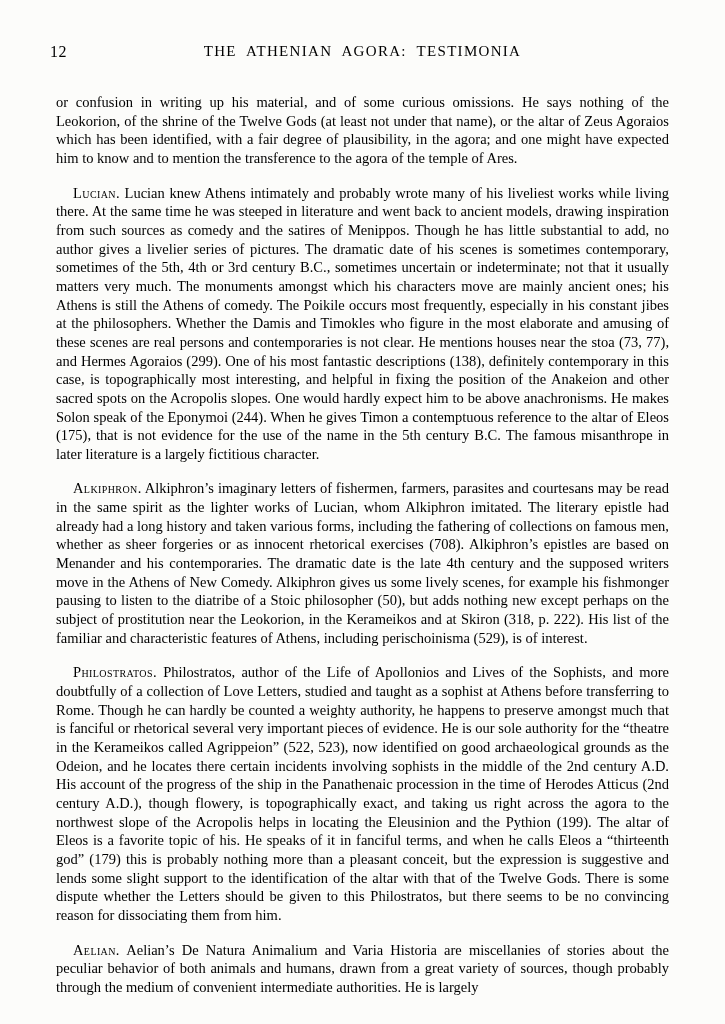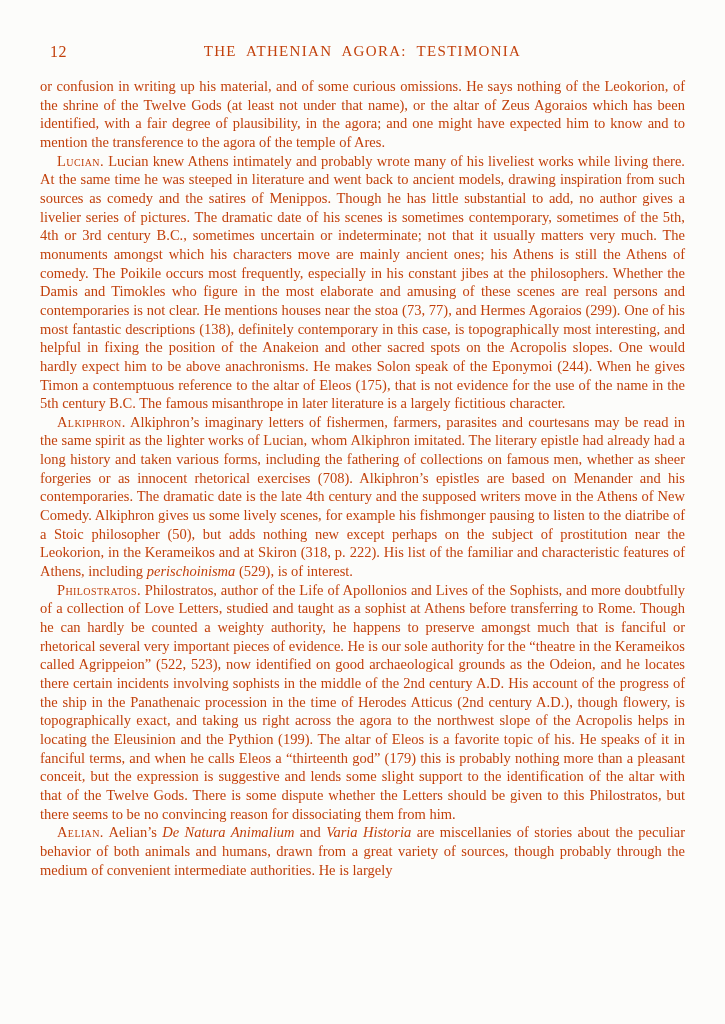--- a/index.html
+++ b/index.html
@@ -5,21 +5,21 @@
   html, body { margin: 0; padding: 0; }
   body {
     width: 725px; height: 1024px;
     background: #f4f3f0;
     font-family: "Liberation Serif", "DejaVu Serif", serif;
   }
   .page {
     position: relative;
     width: 725px; height: 1024px;
     background: #fcfcfa;
-    color: #c2410c;
+    color: #000000;
     overflow: hidden;
   }
   .header {
     position: absolute;
     top: 42px; left: 40px;
     width: 645px; height: 22px;
   }
   .page-number {
     position: absolute;
     left: 10px; top: 1px;
@@ -34,25 +34,25 @@
     padding-top: 1px;
   }
   .text-block {
     position: absolute;
     top: 77px; left: 40px;
     width: 645px;
     font-size: 14.5px;
     line-height: 18.65px;
     text-align: justify;
   }
-  .para { margin: 0; }
+  .para { margin: 16px; }
   .para.indent { text-indent: 17px; }
   .run-sc { font-variant-caps: small-caps; letter-spacing: 0.4px; }
   .run-b  { font-weight: normal; }
-  .run-i  { font-style: italic; }
+  .run-i  { }
 </style>
 </head>
 <body>
 
 <div class="page">
   <div class="header">
     <div class="page-number">12</div>
     <div class="running-title">THE ATHENIAN AGORA: TESTIMONIA</div>
   </div>
 

